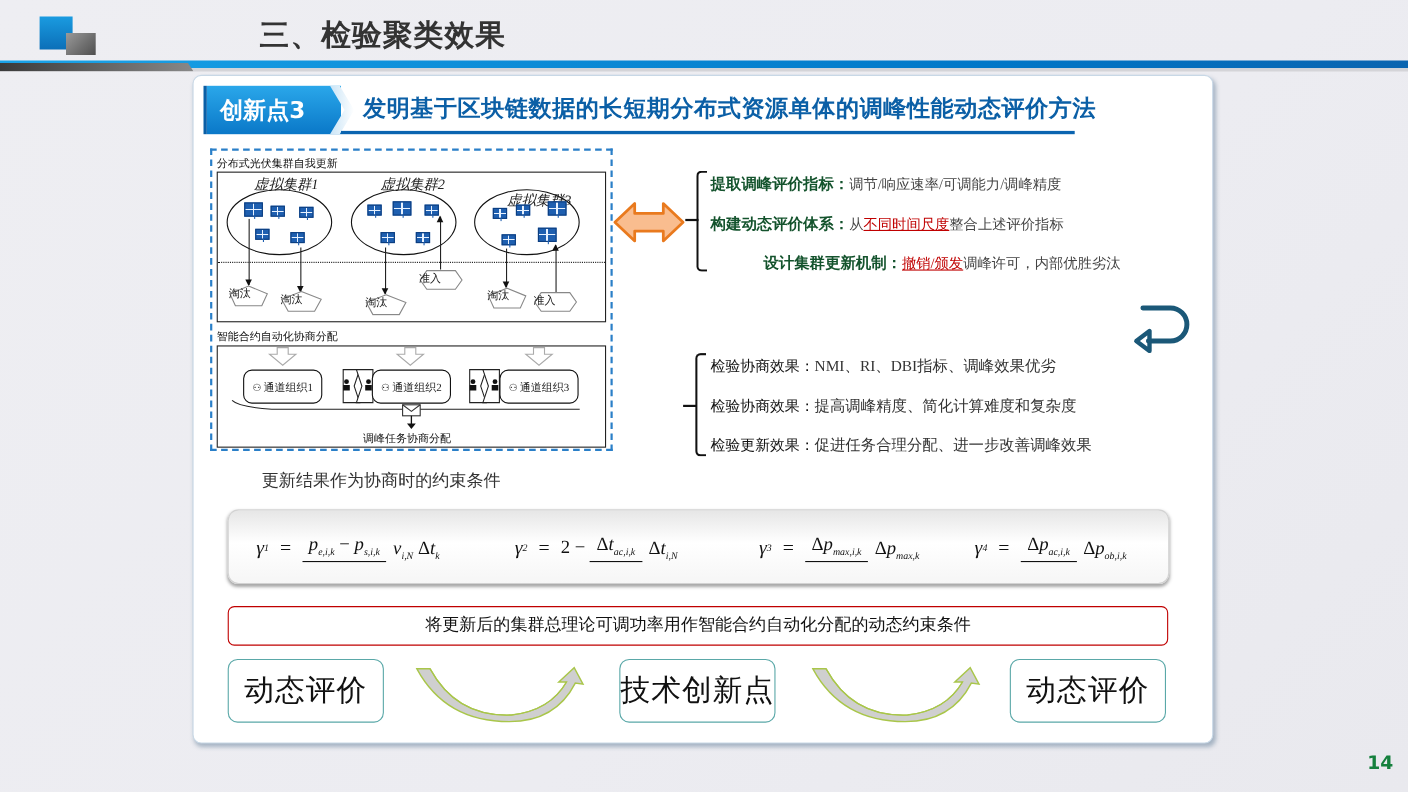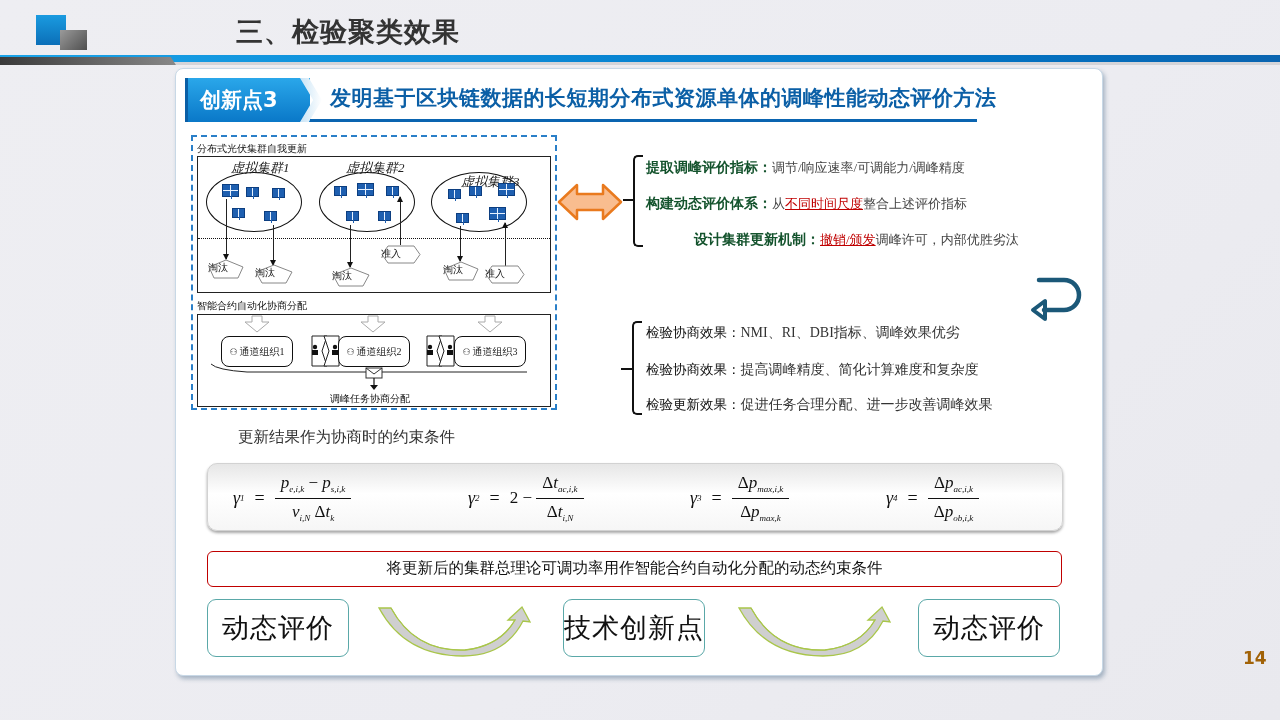--- a/index.html
+++ b/index.html
@@ -102,40 +102,40 @@
     left: 207px; top: 463px; width: 856px; height: 68px;
     border-radius: 10px;
     background: linear-gradient(180deg,#e6e6e6 0%, #ffffff 45%, #f6f6f6 100%);
     box-shadow: 0 2px 3px rgba(0,0,0,0.35);
     border: 1px solid #d2d2d2;
   }
   .f { font-family: "Liberation Serif", serif; font-style: italic; color: #111; font-size: 17px; display: flex; align-items: center; }
   .f .g { font-size: 18px; }
   .f sub { font-size: 9px; font-style: italic; }
   .f .eq { font-style: normal; margin: 0 10px; font-size: 18px; }
-  .frac { display: inline-flex; flex-direction: column; align-items: center; }
+  .frac { display: inline-flex; flex-direction: row; align-items: center; }
   .frac .num { padding: 0 6px 3px; border-bottom: 1.2px solid #111; white-space: nowrap; }
   .frac .den { padding: 3px 6px 0; white-space: nowrap; }
   .up { font-style: normal; }
 
   
   .red-box {
     left: 207px; top: 551px; width: 855px; height: 36px;
     border: 1.5px solid #c00000; border-radius: 6px;
     font-size: 15.5px; color: #111; text-align: center; line-height: 33px; font-family: "DejaVu Sans", sans-serif;
   }
 
   
   .flow {
     width: 142px; height: 58px;
     border: 1.5px solid #5aa8a8; border-radius: 9px; background: #fff;
     font-size: 27px; color: #111; text-align: center; line-height: 55px;
     font-family: "DejaVu Serif", serif; letter-spacing: 1px;
   }
-  .page-num { left: 1243px; top: 648px; font-size: 17px; font-weight: bold; color: #a16207; }
+  .page-num { left: 1243px; top: 684px; font-size: 17px; font-weight: bold; color: #15803d; }
 </style>
 </head>
 <body>
 
 <div class="abs logo-blue"></div>
 <div class="abs logo-gray"></div>
 <div class="abs page-title">三、检验聚类效果</div>
 <div class="abs bar-blue"></div>
 <div class="abs bar-light"></div>
 <div class="abs bar-dark"></div>

